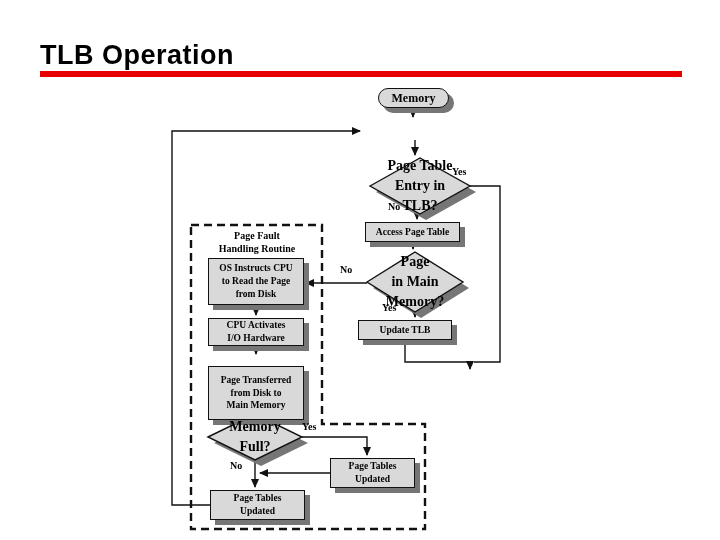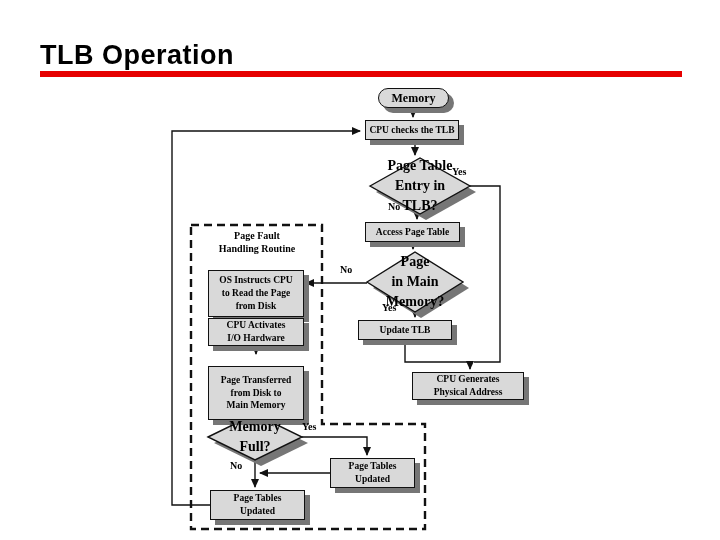--- a/index.html
+++ b/index.html
@@ -56,26 +56,23 @@
 
     <polygon points="376,192 426,164 476,192 426,220" fill="#767676"></polygon>
     <polygon points="370,186 420,158 470,186 420,214" fill="#d9d9d9" stroke="#111" stroke-width="1.4"></polygon>
     <polygon points="373,288 421,258 469,288 421,318" fill="#767676"></polygon>
     <polygon points="367,282 415,252 463,282 415,312" fill="#d9d9d9" stroke="#111" stroke-width="1.4"></polygon>
     <polygon points="214,443 261,420 308,443 261,466" fill="#767676"></polygon>
     <polygon points="208,437 255,414 302,437 255,460" fill="#d9d9d9" stroke="#111" stroke-width="1.4"></polygon>
   </svg>
 
   <div class="node stadium" style="left:378px;top:88px;width:71px;height:20px;">Memory</div>
-  <div class="node" style="left:365px;top:120px;width:94px;height:20px;">CPU checks the TLB</div>
   <div class="node" style="left:358px;top:320px;width:94px;height:20px;">Update TLB</div>
   <div class="node" style="left:365px;top:222px;width:95px;height:20px;">Access Page Table</div>
-  <div class="node" style="left:412px;top:372px;width:112px;height:28px;">CPU Generates
-Physical Address</div>
-  <div class="node" style="left:208px;top:258px;width:96px;height:47px;margin-top:12px;">OS Instructs CPU
+  <div class="node" style="left:208px;top:258px;width:96px;height:47px;">OS Instructs CPU
 to Read the Page
 from Disk</div>
   <div class="node" style="left:208px;top:318px;width:96px;height:28px;">CPU Activates
 I/O Hardware</div>
   <div class="node" style="left:208px;top:366px;width:96px;height:54px;">Page Transferred
 from Disk to
 Main Memory</div>
   <div class="node" style="left:330px;top:458px;width:85px;height:30px;">Page Tables
 Updated</div>
   <div class="node" style="left:210px;top:490px;width:95px;height:30px;">Page Tables

